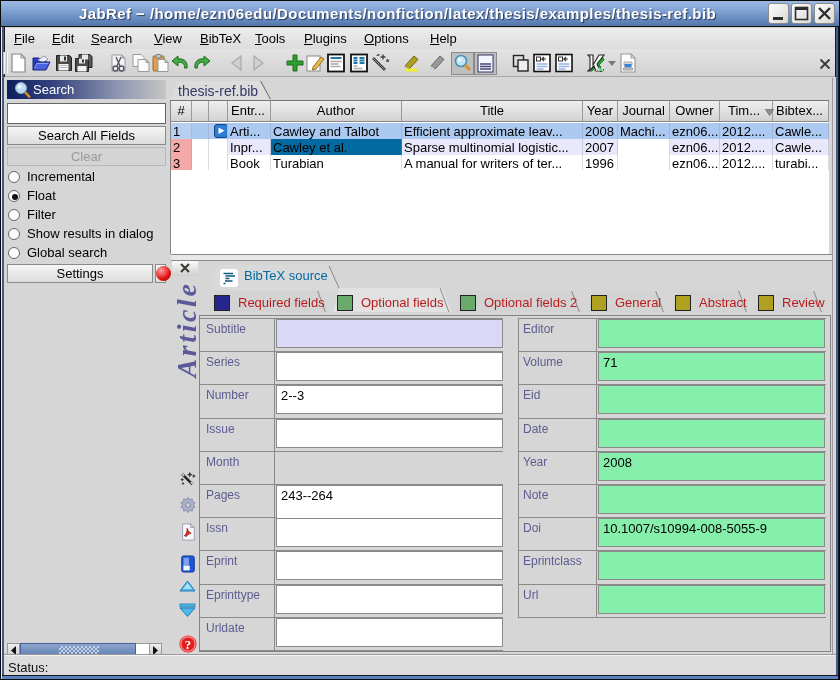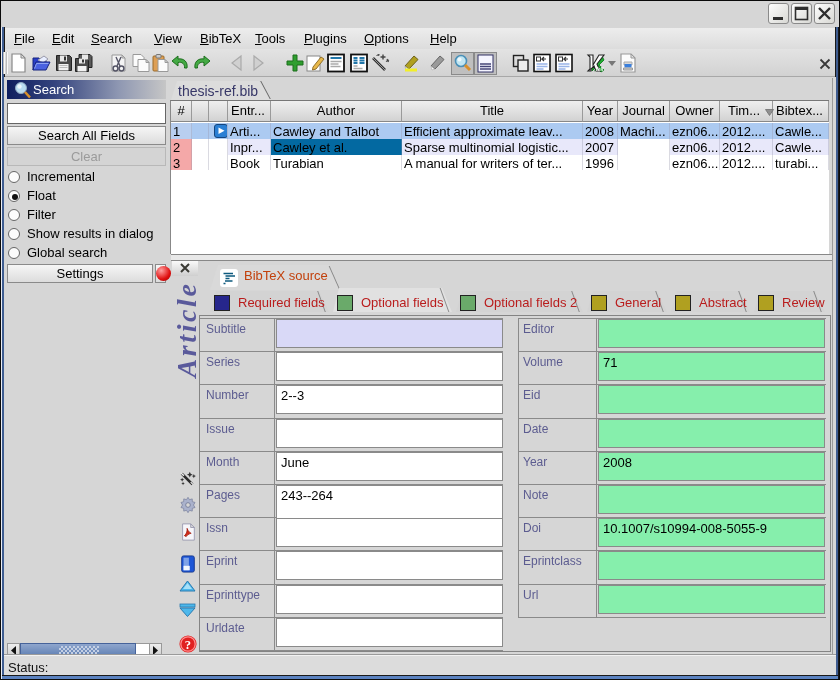--- a/index.html
+++ b/index.html
@@ -24,20 +24,23 @@
 <div id="win">
 <div class="abs" style="left:0;top:0;width:1px;height:680px;background:#0a0a0a"></div>
 <div class="abs" style="left:839px;top:0;width:1px;height:680px;background:#0a0a0a"></div>
 <div class="abs" style="left:0;top:0;width:840px;height:1px;background:#0a0a0a"></div>
 <div class="abs" style="left:0;top:679px;width:840px;height:1px;background:#0a0a0a"></div>
 <div class="abs" style="left:1px;top:27px;width:1px;height:652px;background:#e9edf4"></div>
 <div class="abs" style="left:2px;top:27px;width:2px;height:650px;background:#3e5c90"></div>
 <div class="abs" style="left:838px;top:27px;width:1px;height:652px;background:#16181c"></div>
 <div class="abs" style="left:836px;top:27px;width:2px;height:650px;background:#3e5c90"></div>
 <div class="abs" style="left:2px;top:676px;width:836px;height:3px;background:#5b82c0"></div>
+<div id="tbar">
+      <div class="ttl">JabRef − /home/ezn06edu/Documents/nonfiction/latex/thesis/examples/thesis-ref.bib</div>
+    </div>
 <div class="wbtn" style="left:768px"><svg width="19" height="19">
         <rect x="4" y="13" width="10" height="3" fill="#2e2e2e"></rect>
       </svg></div>
 <div class="wbtn" style="left:791px"><svg width="19" height="19">
         <rect x="3.5" y="3.5" width="12" height="12" fill="none" stroke="#2e2e2e" stroke-width="1.6"></rect>
         <rect x="3" y="3" width="13" height="3" fill="#2e2e2e"></rect>
       </svg></div>
 <div class="wbtn" style="left:814px"><svg width="19" height="19">
         <path d="M4 4 L15 15 M15 4 L4 15" stroke="#2e2e2e" stroke-width="2.4"></path>
       </svg></div>
@@ -331,21 +334,21 @@
       </svg></div>
 <div class="abs" style="left:179px;top:635px;width:18px;height:19px"><svg width="18" height="18" viewBox="0 0 20 20">
         <circle cx="10" cy="10" r="9.5" fill="#e02020"></circle>
         <circle cx="10" cy="10" r="8" fill="none" stroke="#ff9090" stroke-width="1.4"></circle>
         <text x="10" y="15" font-size="14" font-weight="bold" fill="#fff" text-anchor="middle" font-family="Liberation Serif">?</text>
       </svg></div>
 <div class="abs" style="left:210px;top:265px;width:131px;height:25px;background:#d9d9d9;clip-path:polygon(0 100%,8px 0,119px 0,131px 100%)"></div>
 <div class="abs" style="left:220px;top:269px;width:18px;height:18px;background:#fff;border-radius:3px"><svg width="18" height="18">
         <path d="M3.5 4.5h9.5M5.5 7h9.5M5.5 9.5h4M5 12h7.5M3.5 14.5h2" stroke="#0d5a7e" stroke-width="1.7"></path>
       </svg></div>
-<div class="abs" style="left:244px;top:268px;color:#c2410c">BibTeX source</div>
+<div class="abs" style="left:244px;top:268px;color:#0369a1">BibTeX source</div>
 <div class="abs" style="left:334px;top:266px;width:1px;height:24px;background:#888;transform:skewX(24deg)"></div>
 <div class="abs" style="left:210px;top:291px;width:119px;height:21px;background:#d3d3d3;clip-path:polygon(0 100%,6px 0,109px 0,119px 100%)"></div>
 <div class="abs" style="left:321px;top:291px;width:1px;height:21px;background:#8a8a8a;transform:skewX(20deg)"></div>
 <div class="sq" style="left:214px;top:295px;background:#26268c"></div>
 <div class="etab" style="left:238px;top:295px">Required fields</div>
 <div class="abs" style="left:333px;top:288px;width:119px;height:24px;background:#e1e1e1;clip-path:polygon(0 100%,6px 0,109px 0,119px 100%)"></div>
 <div class="abs" style="left:444px;top:288px;width:1px;height:24px;background:#8a8a8a;transform:skewX(20deg)"></div>
 <div class="sq" style="left:337px;top:295px;background:#6aaa6a"></div>
 <div class="etab" style="left:361px;top:295px">Optional fields</div>
 <div class="abs" style="left:456px;top:291px;width:127px;height:21px;background:#d3d3d3;clip-path:polygon(0 100%,6px 0,117px 0,127px 100%)"></div>
@@ -391,21 +394,20 @@
 <div class="abs" style="left:596px;top:318px;width:1px;height:299px;background:#8a8a8a"></div>
 <div class="flab" style="left:206px;top:322px">Subtitle</div>
 <div class="fbox" style="left:276px;top:319px;width:227px;height:29px;background:#d9d9f7"></div>
 <div class="flab" style="left:206px;top:355px">Series</div>
 <div class="fbox" style="left:276px;top:352px;width:227px;height:29px;background:#fff"></div>
 <div class="flab" style="left:206px;top:388px">Number</div>
 <div class="fbox" style="left:276px;top:385px;width:227px;height:29px;background:#fff">2--3</div>
 <div class="flab" style="left:206px;top:422px">Issue</div>
 <div class="fbox" style="left:276px;top:419px;width:227px;height:29px;background:#fff"></div>
 <div class="flab" style="left:206px;top:455px">Month</div>
-<div class="fbox" style="left:276px;top:452px;width:227px;height:29px;background:#fff">June</div>
 <div class="flab" style="left:206px;top:488px">Pages</div>
 <div class="fbox" style="left:276px;top:485px;width:227px;height:38px;background:#fff">243--264</div>
 <div class="flab" style="left:206px;top:521px">Issn</div>
 <div class="fbox" style="left:276px;top:518px;width:227px;height:29px;background:#fff"></div>
 <div class="flab" style="left:206px;top:554px">Eprint</div>
 <div class="fbox" style="left:276px;top:551px;width:227px;height:29px;background:#fff"></div>
 <div class="flab" style="left:206px;top:588px">Eprinttype</div>
 <div class="fbox" style="left:276px;top:585px;width:227px;height:29px;background:#fff"></div>
 <div class="flab" style="left:206px;top:621px">Urldate</div>
 <div class="fbox" style="left:276px;top:618px;width:227px;height:29px;background:#fff"></div>

